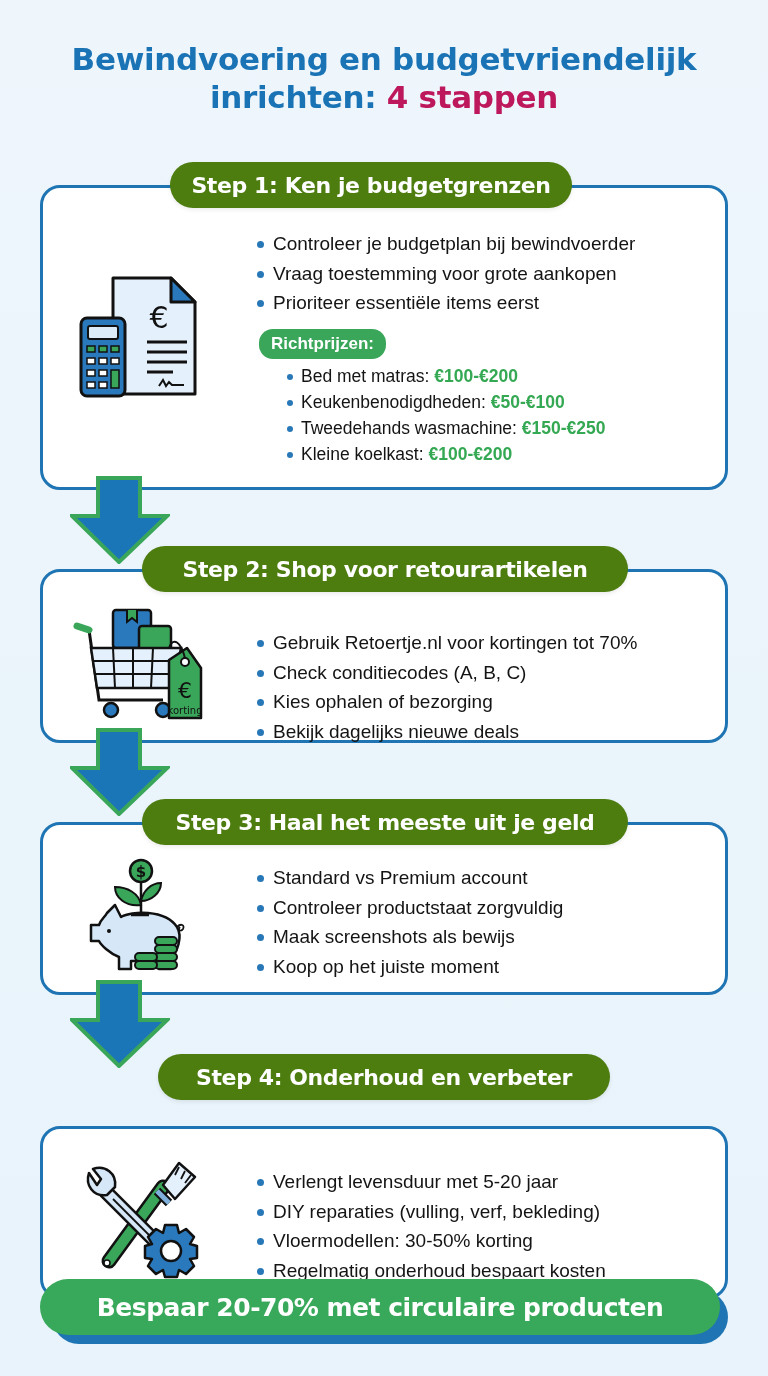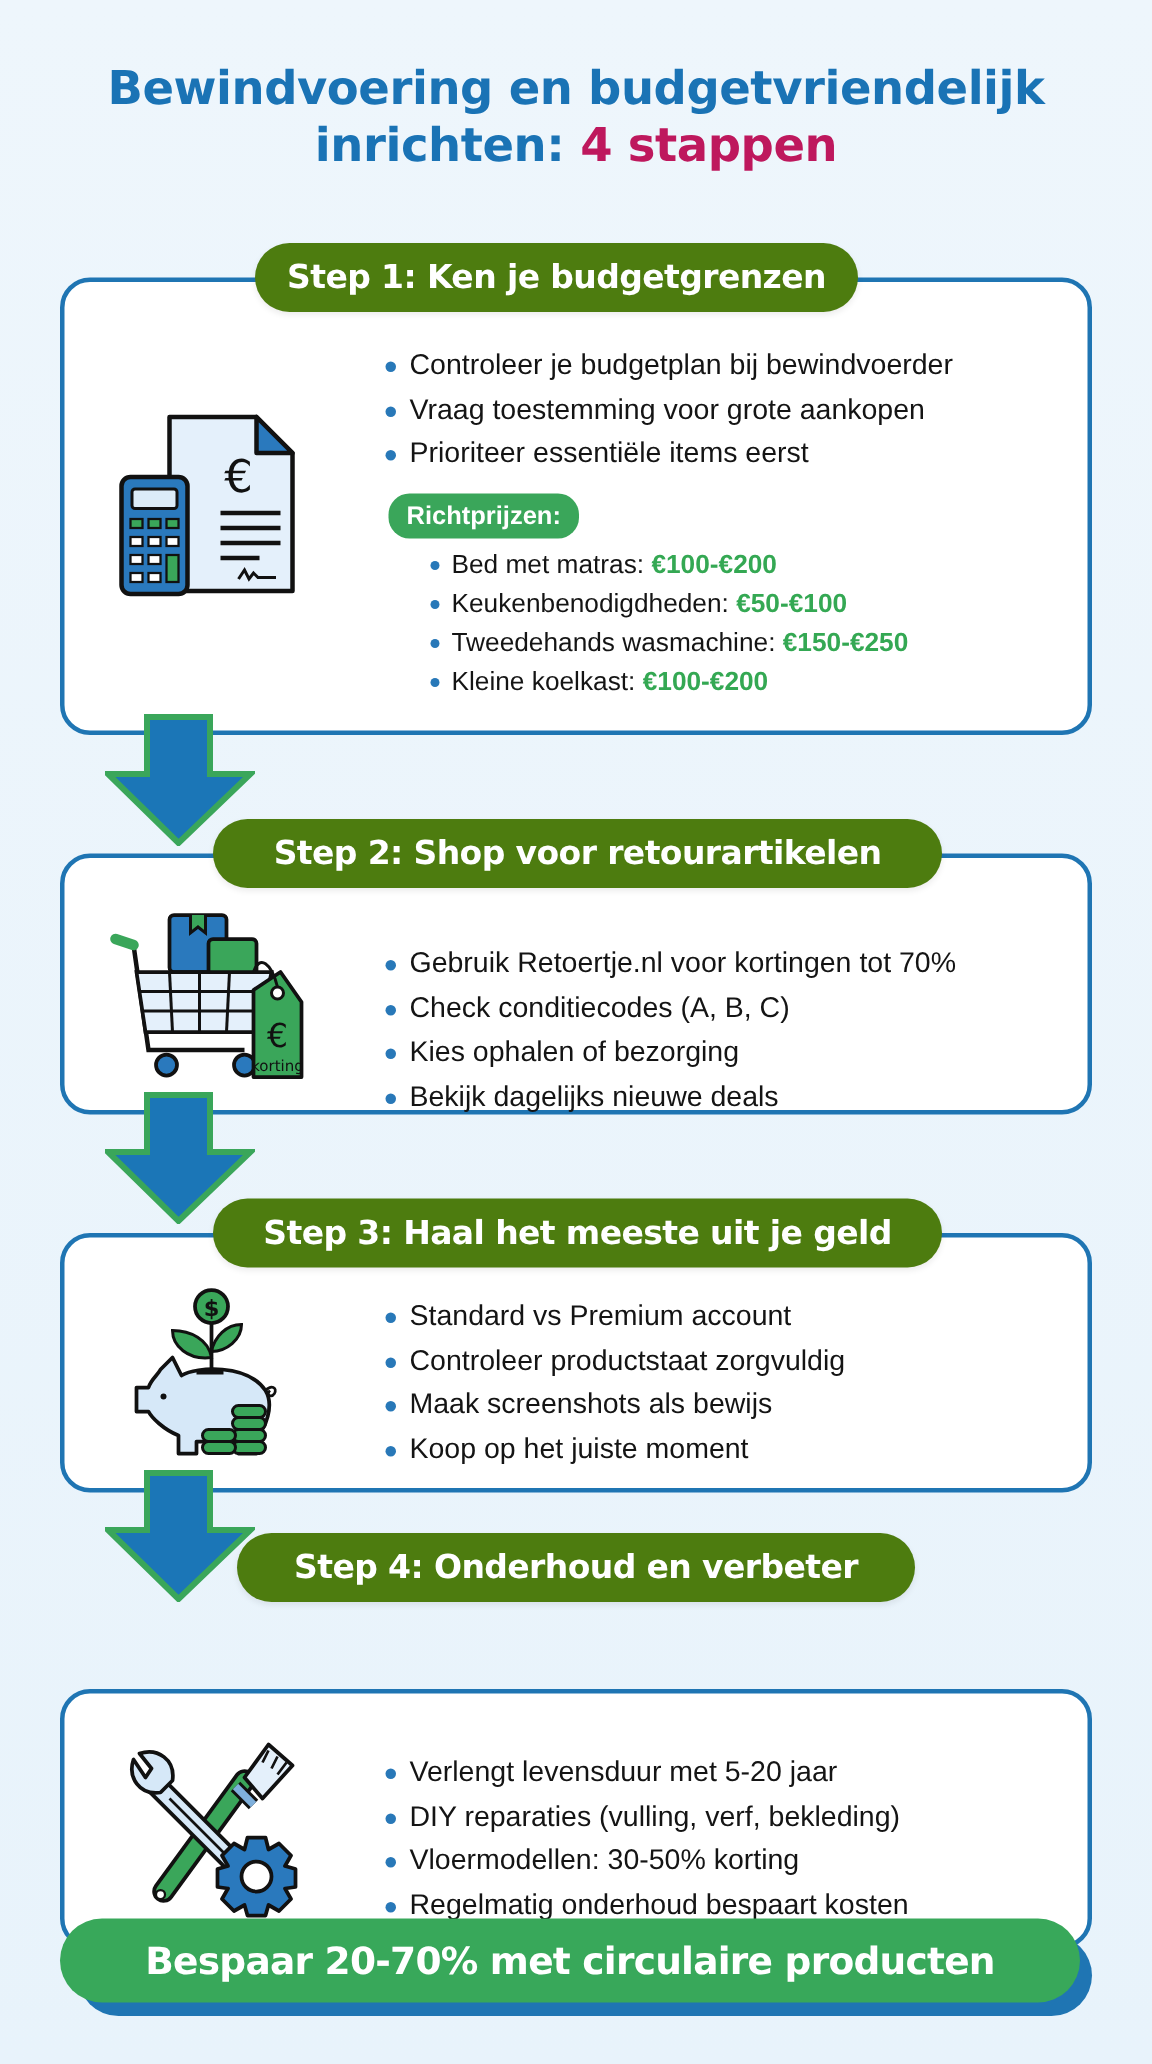--- a/index.html
+++ b/index.html
@@ -207,16 +207,16 @@
       </g>
     </svg>
   </div>
   <ul class="bullets" style="left:212px;top:38px;">
     <li>Verlengt levensduur met 5-20 jaar</li>
     <li>DIY reparaties (vulling, verf, bekleding)</li>
     <li>Vloermodellen: 30-50% korting</li>
     <li>Regelmatig onderhoud bespaart kosten</li>
   </ul>
 </div>
-<div class="pill" style="left:158px;top:1022px;width:452px;">Step 4: Onderhoud en verbeter</div>
+<div class="pill" style="left:158px;top:1054px;width:452px;">Step 4: Onderhoud en verbeter</div>
 
 <div class="banner-shadow"></div>
 <div class="banner">Bespaar 20-70% met circulaire producten</div>
 
 </body></html>

